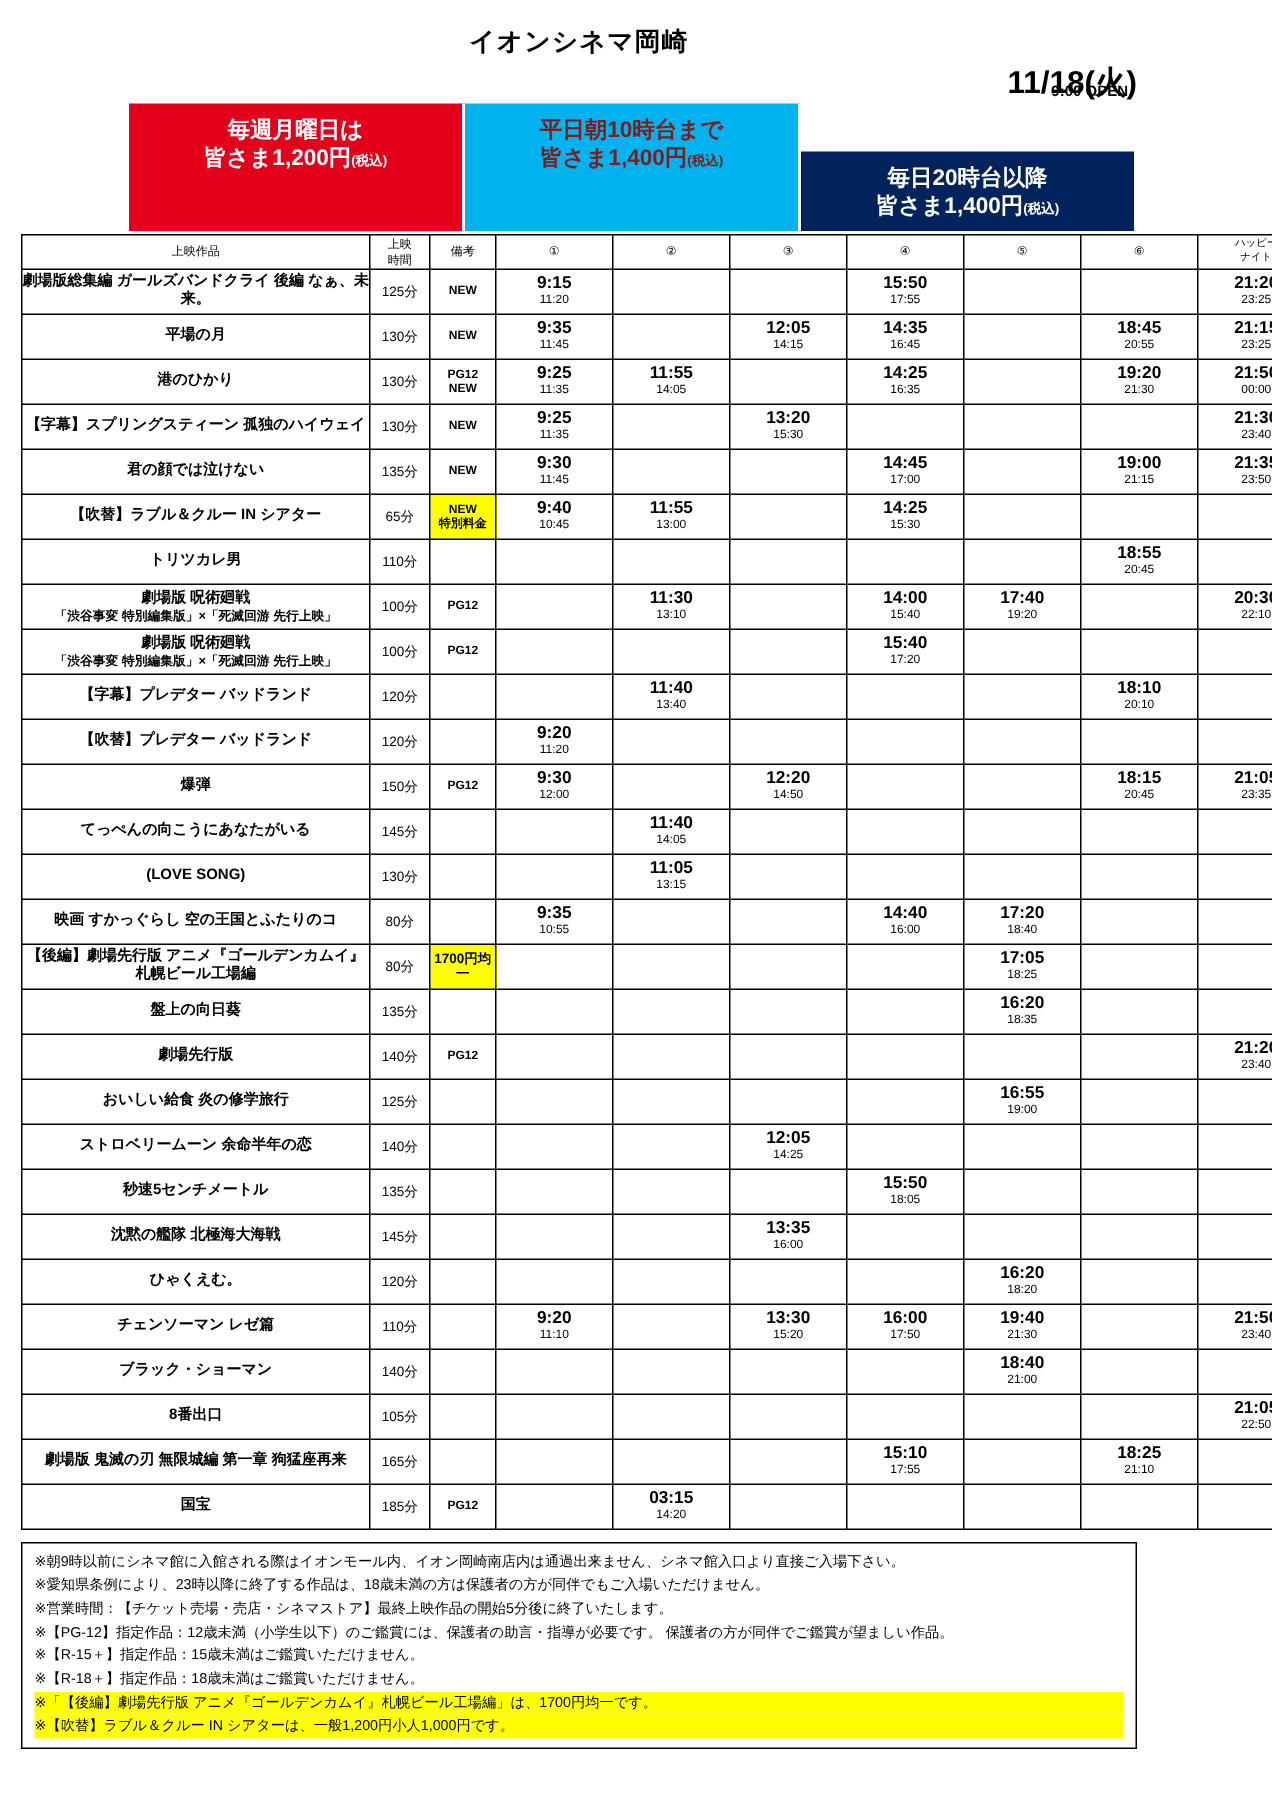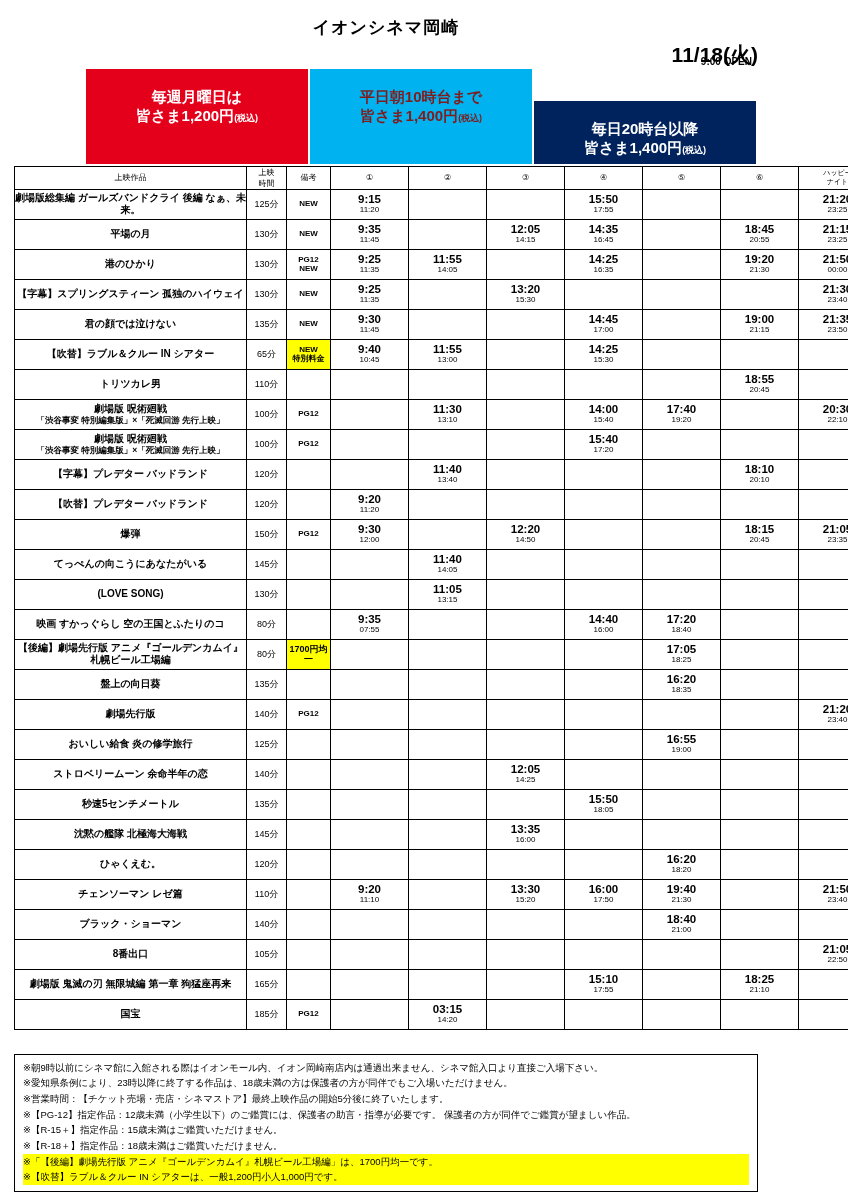--- a/index.html
+++ b/index.html
@@ -47,21 +47,21 @@
   
   .banners {
     display: flex;
     margin: 6px 0 0 0;
     padding-left: 72px;
     padding-right: 2px;
   }
   .banner {
     flex: 1 1 0;
     text-align: center;
-    padding: 19px 2px 6px 2px;
+    padding: 9px 2px 6px 2px;
     line-height: 1.25;
     border-right: 2px solid #ffffff;
   }
   .banner:last-child { border-right: none; }
   .banner .l1 { font-size: 15px; font-weight: bold; display: block; }
   .banner .l2 { font-size: 15px; font-weight: bold; display: block; }
   .banner .tax { font-size: 9px; font-weight: bold; }
   .banner-red { background: #e4001b; color: #ffffff; }
   .banner-cyan { background: #00b3f0; color: #7f1d1d; }
   .banner-navy { background: #00235e; color: #ffffff; margin-top: 32px; }
@@ -138,21 +138,21 @@
   }
   td.slot .end {
     font-size: 8px;
     display: block;
     margin-top: 1px;
   }
   tbody tr { height: 30px; }
 
   
   .notes {
-    margin-top: 24px;
+    margin-top: 8px;
     border: 1px solid #000000;
     padding: 5px 8px 6px 8px;
     font-size: 9.5px;
     line-height: 1.65;
   }
   .notes .nline { display: block; }
   .notes .hl {
     background: #ffff00;
     display: block;
   }
@@ -499,21 +499,21 @@
           <td class="slot"></td>
           <td class="slot"></td>
           <td class="slot"></td>
         </tr>
         <tr>
           <td class="title"><span>映画 すかっぐらし 空の王国とふたりのコ</span></td>
           <td class="len">80分</td>
           <td class="note"></td>
           <td class="slot">
             <span class="start">9:35</span>
-            <span class="end">07:55</span>
+            <span class="end">10:55</span>
           </td>
           <td class="slot"></td>
           <td class="slot"></td>
           <td class="slot">
             <span class="start">14:40</span>
             <span class="end">16:00</span>
           </td>
           <td class="slot">
             <span class="start">17:20</span>
             <span class="end">18:40</span>

